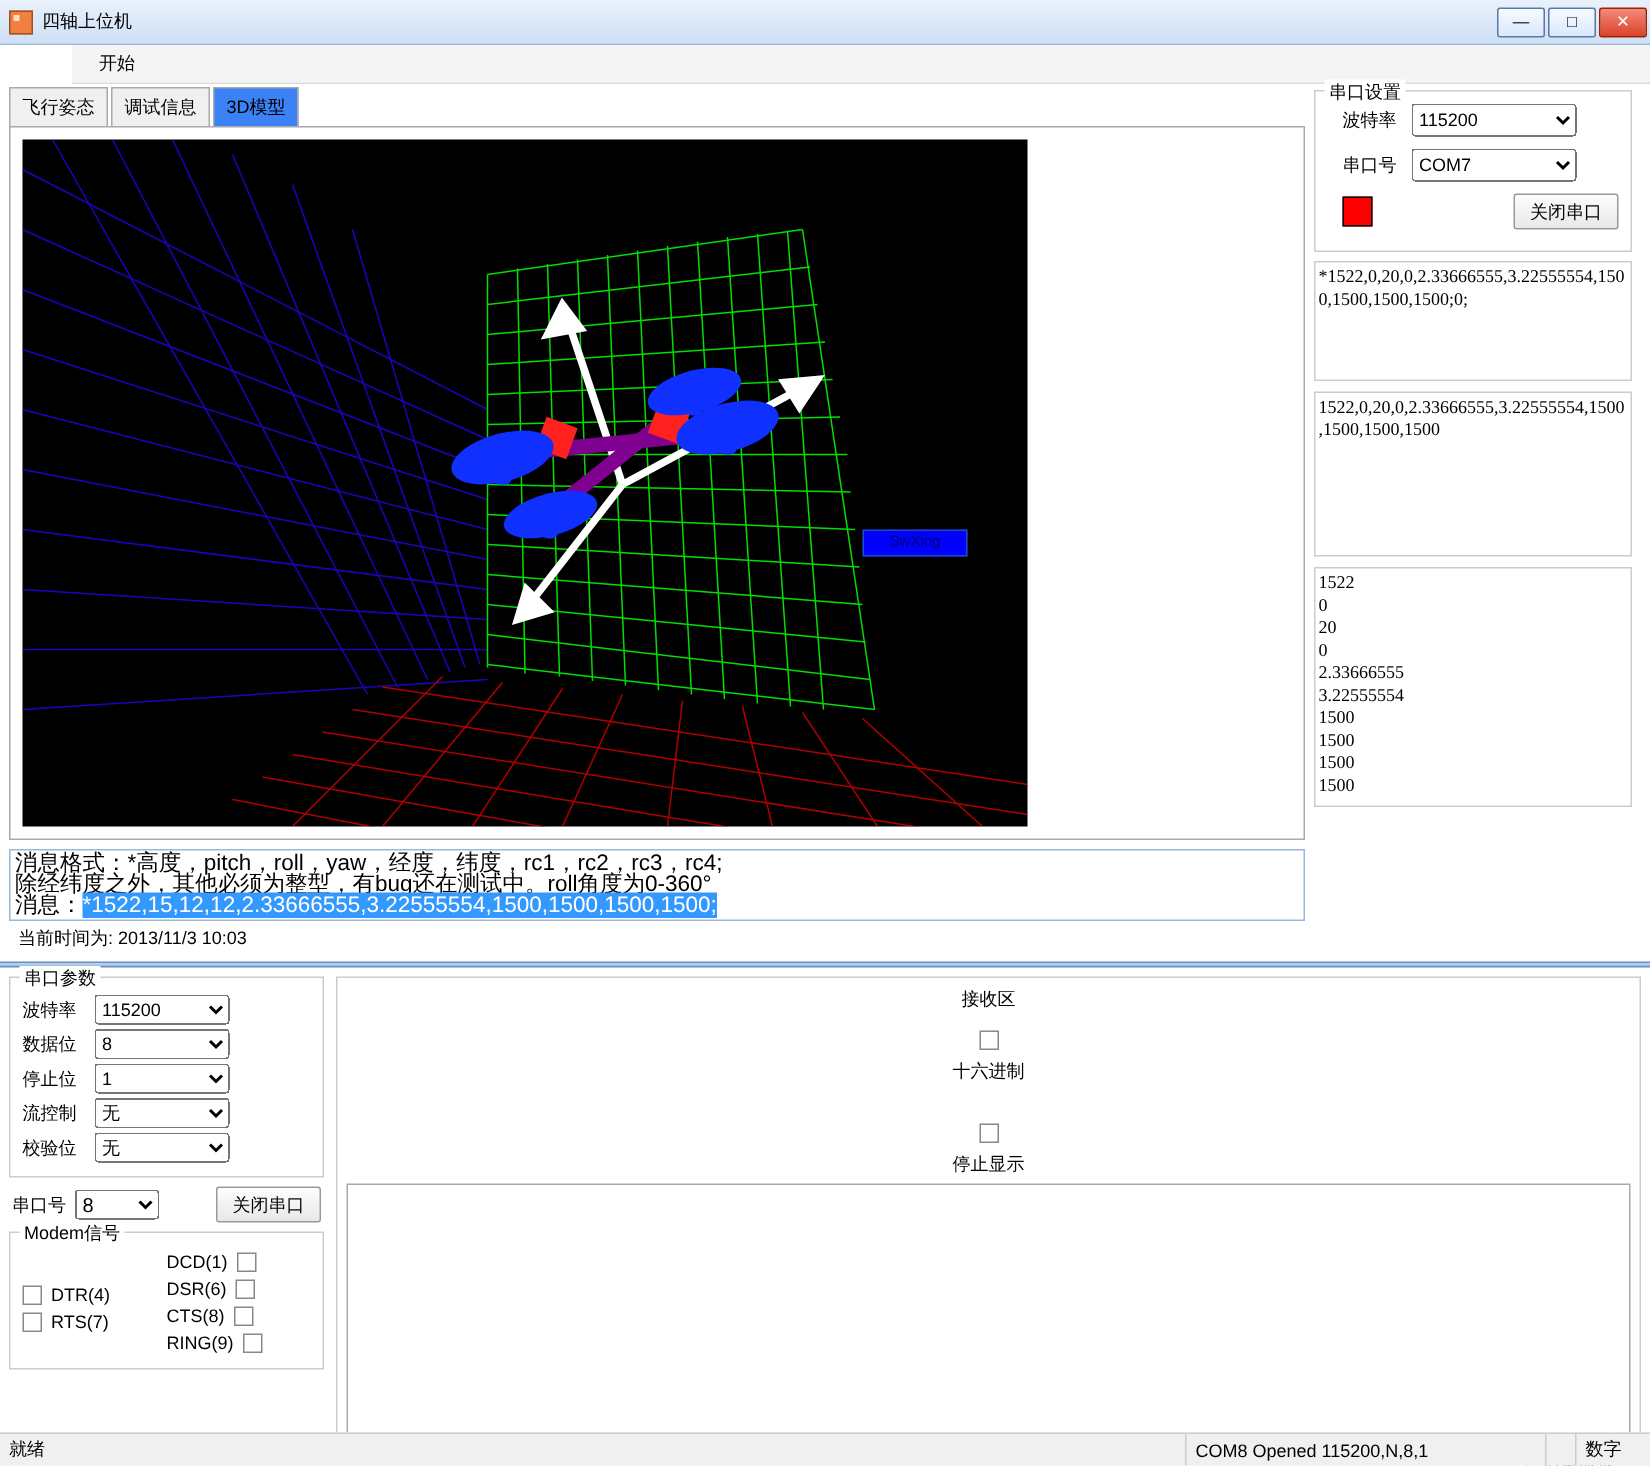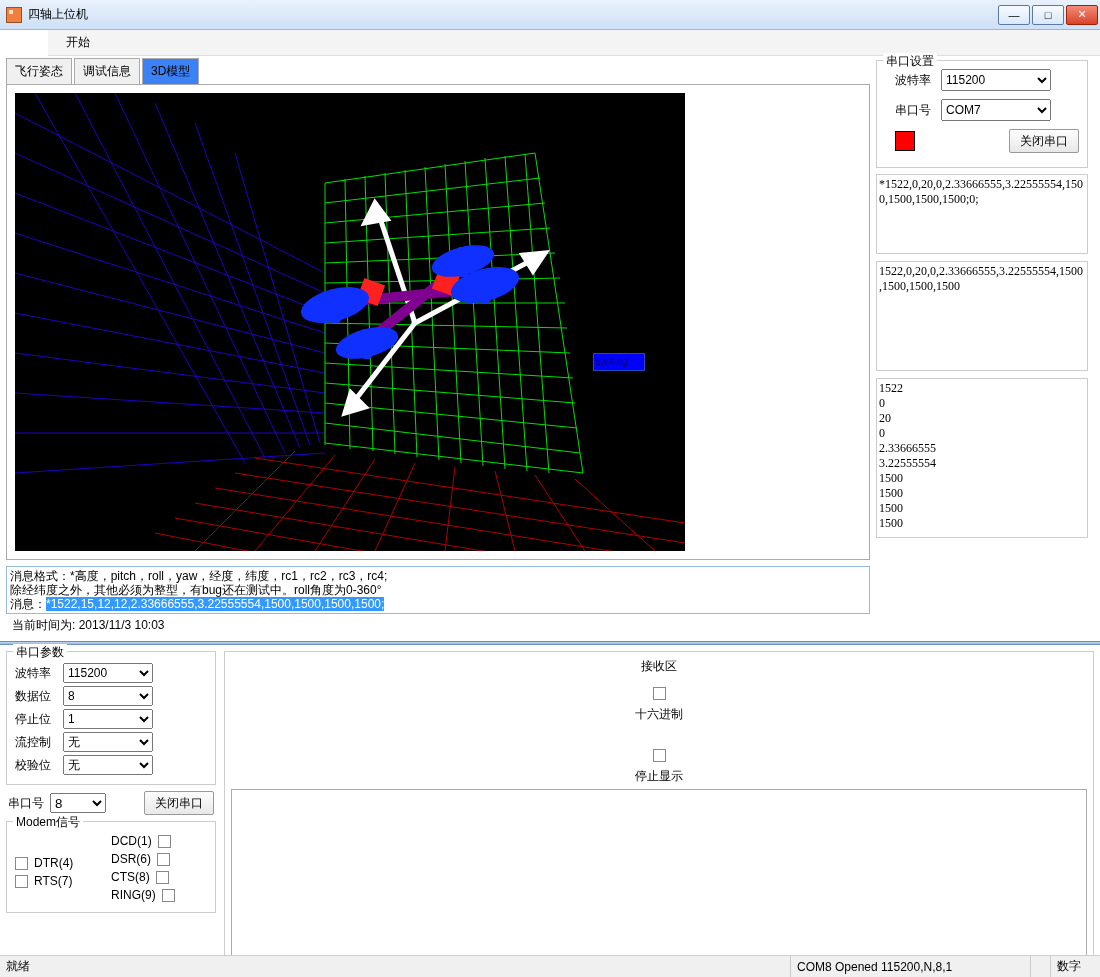--- a/index.html
+++ b/index.html
@@ -16,22 +16,22 @@
   .menubar { height:26px; background:#f4f4f4; border-bottom:1px solid #ddd; display:flex; align-items:center; padding-left:10px;margin-left:48px;}
   .menubar div{padding:3px 8px;}
   
   .upper { display:flex; padding:0 6px 4px 6px;}
   .leftcol { flex:1; }
   .tabs { display:flex; margin-top:2px;}
   .tab { padding:4px 8px; border:1px solid #aaa; border-bottom:none; background:#f0f0f0; margin-right:2px; font-size:12px;}
   .tab.active { background:#3b82f6; }
   .tabbody { border:1px solid #aaa; padding:8px; }
   .viewport { width:670px; height:458px; background:#000; position:relative; overflow:hidden;}
-  .overlaybtn { position:absolute; right:40px; top:260px; width:52px; height:18px; background:#0000ff; border:1px solid #1e4db7; color:#000066; font-size:10px; line-height:16px;}
-  .msgbox { margin-top:6px; border:1px solid #99b8dd; background:#fff; padding:2px 3px; font-size:12px; line-height:14px;}
+  .overlaybtn { position:absolute; right:40px; top:260px; width:70px; height:18px; background:#0000ff; border:1px solid #1e4db7; color:#000066; font-size:10px; text-align:center; line-height:16px;}
+  .msgbox { margin-top:6px; border:1px solid #99b8dd; background:#fff; padding:2px 3px; font-size:15px; line-height:14px;}
   .msgbox .sel { background:#3399ff; color:#fff; }
   .timestamp { padding:3px 6px; font-size:12px; }
   
   .sidebar { width:224px; padding:4px 6px 0 6px; }
   .grp { border:1px solid #ccc; padding:8px 8px 6px 8px; position:relative; margin-bottom:6px;}
   .grp .lg { position:absolute; top:-8px; left:6px; background:#fff; padding:0 3px;}
   .row { display:flex; align-items:center; margin-bottom:8px;}
   .row label { width:56px; text-align:right; padding-right:10px;}
   select.nice,input.nice{ height:22px; font-size:12px; }
   select.nice { width:110px; }

